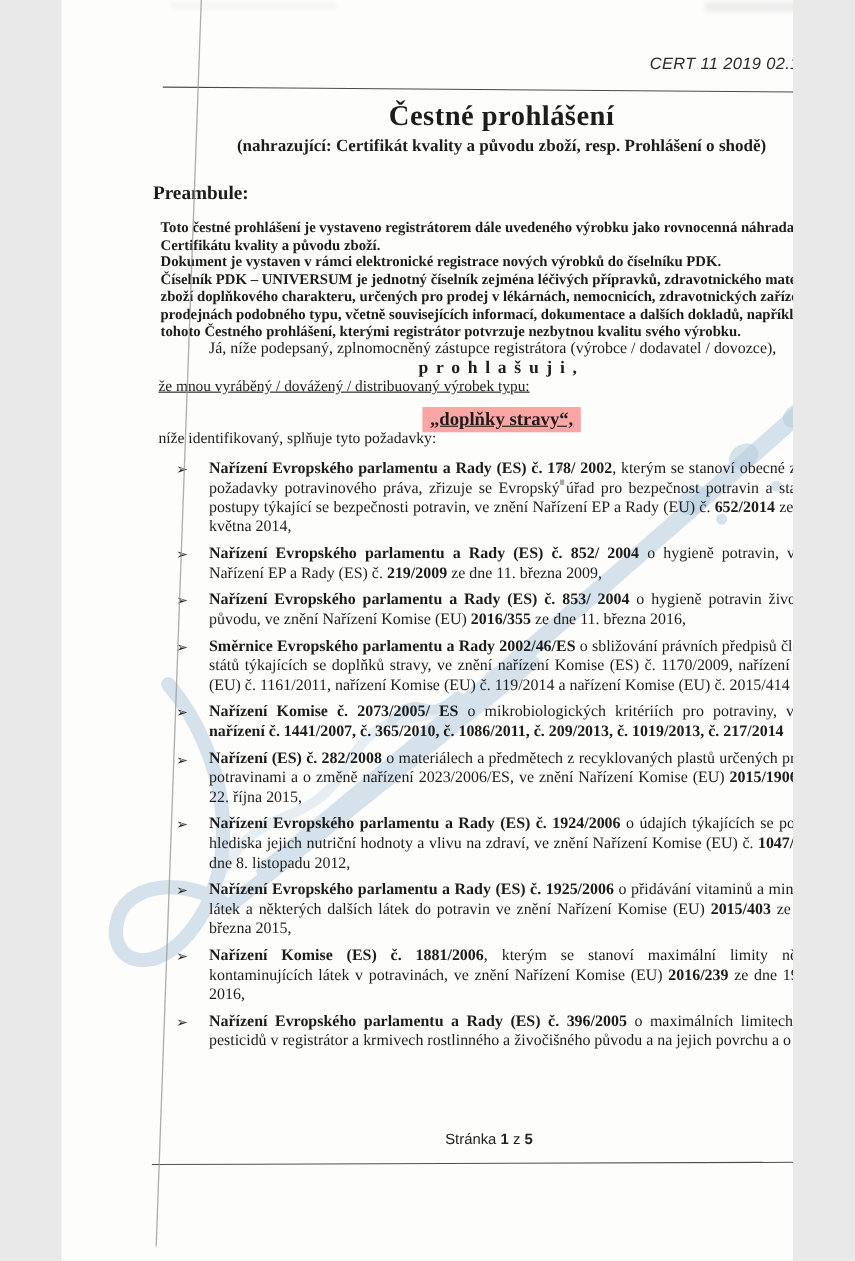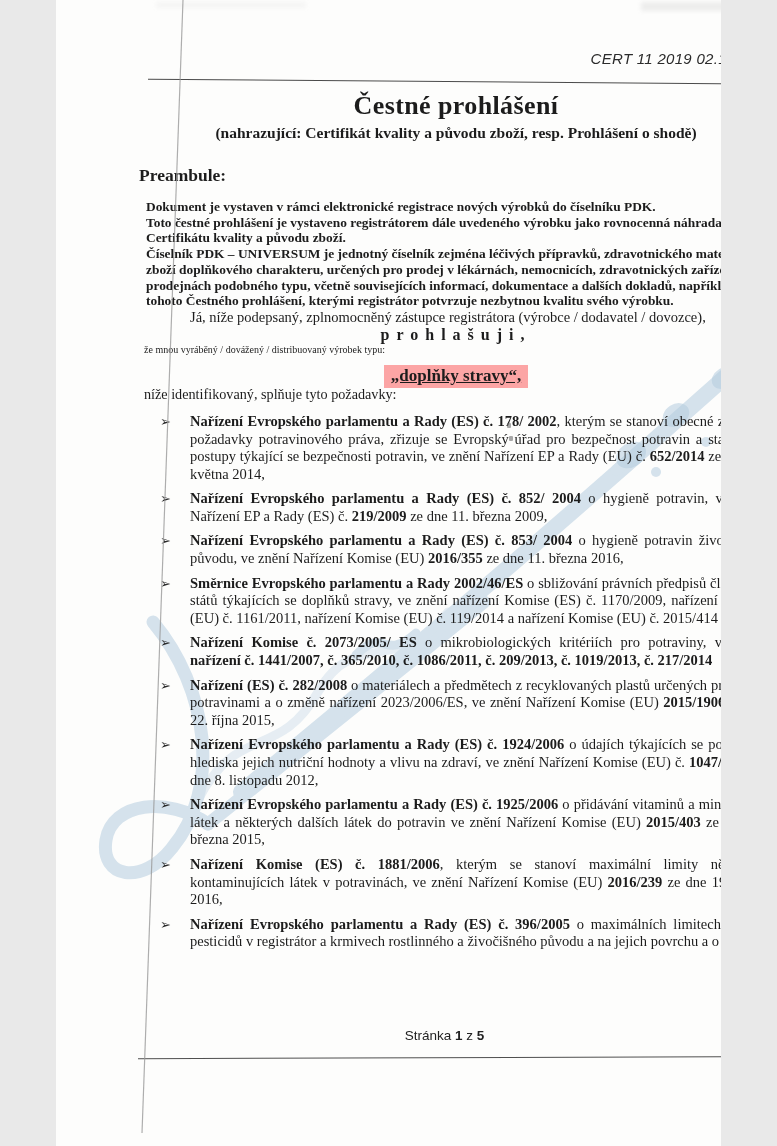--- a/index.html
+++ b/index.html
@@ -14,21 +14,21 @@
             text-align:right;padding-right:28px;color:#2b2b2b;letter-spacing:.3px;}
   .top-rule{margin-top:14px;margin-left:4px;width:592px;border-top:1.6px solid #4b4b4b;
             transform:rotate(0.45deg);}
   .title{margin-top:9px;text-align:center;font-weight:bold;font-size:26px;letter-spacing:.4px;}
   .subtitle{margin-top:3px;text-align:center;font-weight:bold;font-size:15.5px;}
   .pre-head{margin-top:23px;margin-left:-5px;font-weight:bold;font-size:17.5px;}
   .pre-body{margin-left:2px;margin-top:2px;}
   .pre-body p{font-weight:bold;font-size:13.4px;line-height:15.7px;}
   .intro{margin-top:13px;font-size:14.5px;text-indent:46px;}
   .verb{margin-top:15px;text-align:center;font-weight:bold;font-size:16px;letter-spacing:7px;}
-  .prod-line{margin-top:14px;font-size:10px;}
+  .prod-line{margin-top:14px;font-size:14px;text-decoration:underline;}
   .prod-wrap{margin-top:11px;text-align:center;}
   .prod{font-weight:bold;font-size:17px;text-decoration:underline;background:#fca5a5;
         padding:1px 7px 3px;}
   .outro{margin-top:15px;font-size:14.2px;}
   .reqs{list-style:none;margin:10px 0 0;padding:0;}
   .reqs li{position:relative;padding-left:46px;margin-bottom:7px;font-size:14.5px;
            line-height:17.6px;text-align:justify;width:578px;box-sizing:content-box;}
   .reqs .marker{position:absolute;left:16px;top:0;font-size:13px;color:#2a2a2a;}
   .footer-rule{position:absolute;left:82px;top:1057px;width:681px;border-top:1.5px solid #4f4f4f;
                transform:rotate(-0.2deg);z-index:2;}
@@ -77,22 +77,22 @@
   <div class="speck" style="left:453px;top:436px;"></div>
 
   <div class="content">
     <div class="doc-code">CERT 11 2019 02.15.</div>
     <div class="top-rule"></div>
     <h1 class="title" style="margin:9px 0 0;">Čestné prohlášení</h1>
     <div class="subtitle">(nahrazující: Certifikát kvality a původu zboží, resp. Prohlášení o shodě)</div>
 
     <h2 class="pre-head" style="margin-bottom:13px;">Preambule:</h2>
     <div class="pre-body">
+      <p>Toto čestné prohlášení je vystaveno registrátorem dále uvedeného výrobku jako rovnocenná náhrada Certifikátu kvality a původu zboží.</p>
       <p>Dokument je vystaven v rámci elektronické registrace nových výrobků do číselníku PDK.</p>
-      <p>Toto čestné prohlášení je vystaveno registrátorem dále uvedeného výrobku jako rovnocenná náhrada Certifikátu kvality a původu zboží.</p>
       <p>Číselník PDK – UNIVERSUM je jednotný číselník zejména léčivých přípravků, zdravotnického materiálu a zboží doplňkového charakteru, určených pro prodej v lékárnách, nemocnicích, zdravotnických zařízeních a prodejnách podobného typu, včetně souvisejících informací, dokumentace a dalších dokladů, například i tohoto Čestného prohlášení, kterými registrátor potvrzuje nezbytnou kvalitu svého výrobku.</p>
     </div>
 
     <p class="intro">Já, níže podepsaný, zplnomocněný zástupce registrátora (výrobce / dodavatel / dovozce),</p>
     <p class="verb">prohlašuji,</p>
     <p class="prod-line">že mnou vyráběný / dovážený / distribuovaný výrobek typu:</p>
     <div class="prod-wrap">
       <span class="prod">„doplňky stravy“,</span>
     </div>
     <p class="outro">níže identifikovaný, splňuje tyto požadavky:</p>

